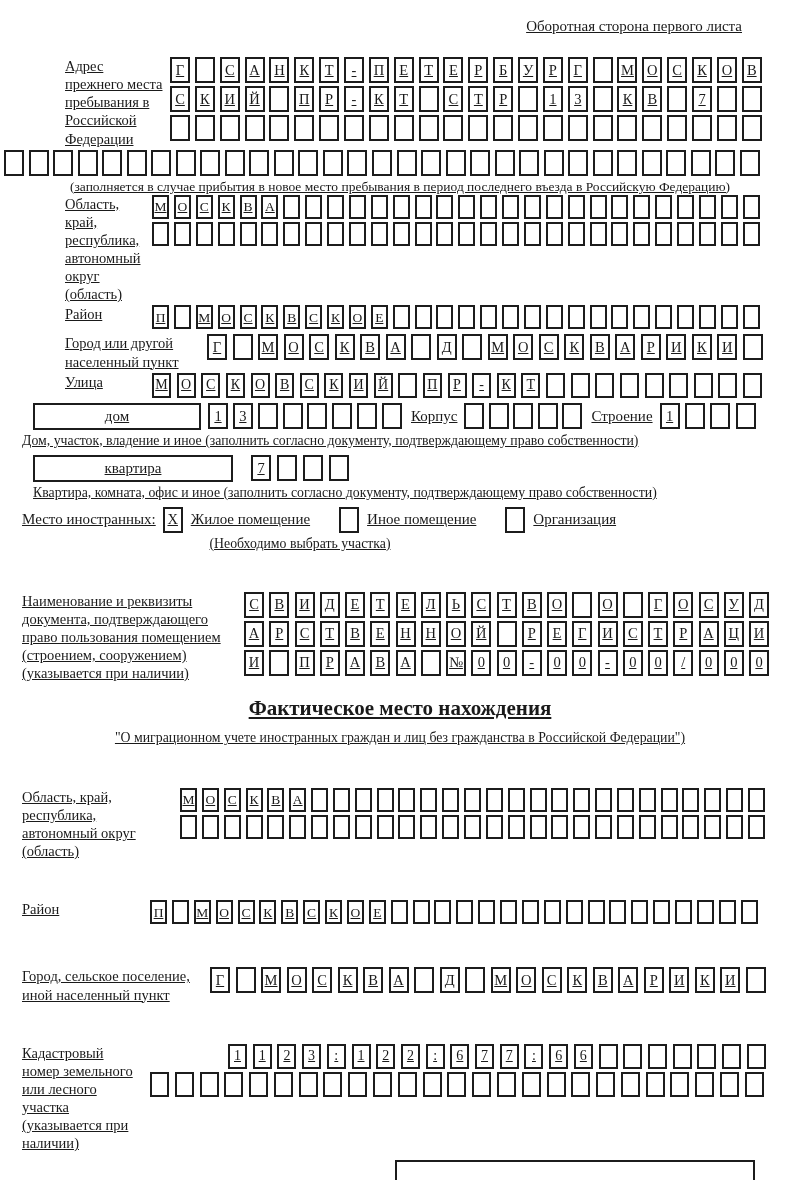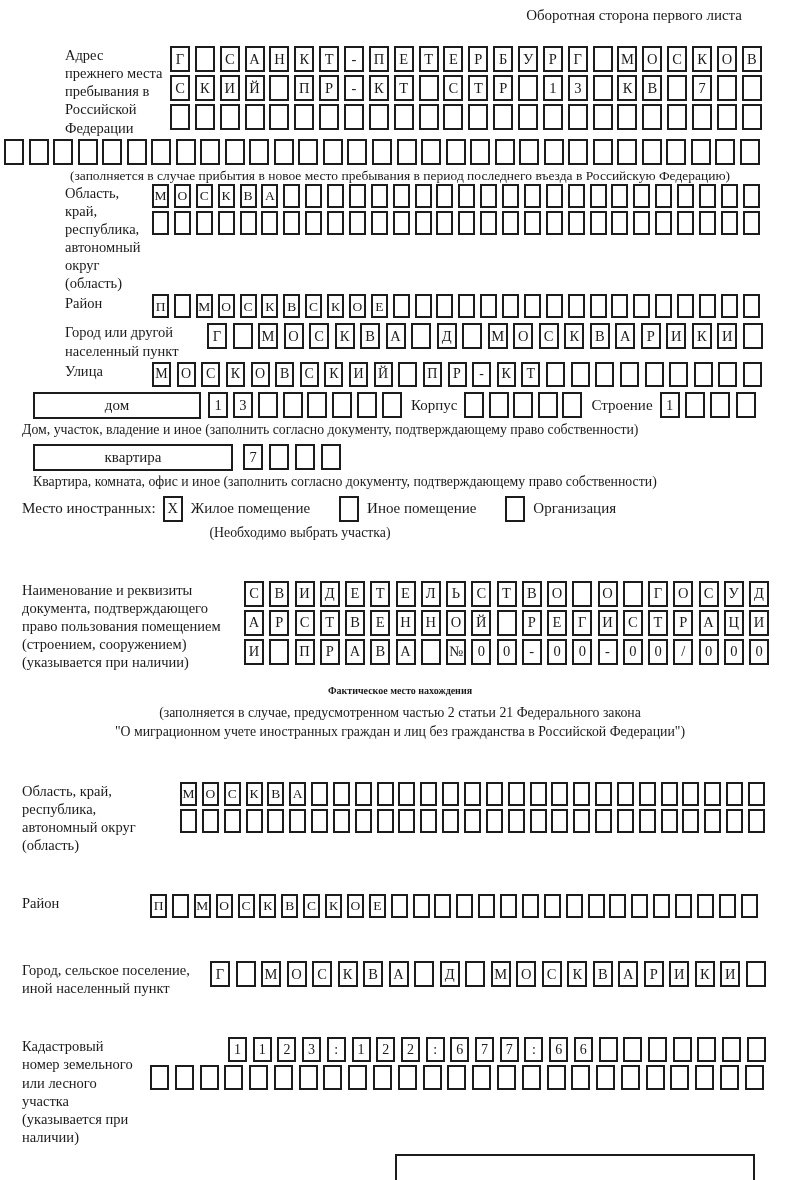--- a/index.html
+++ b/index.html
@@ -1,20 +1,20 @@
 <!DOCTYPE html>
 <html><head>
 <meta charset="utf-8">
 <style>
   html,body{margin:0;padding:0;}
   body{
     width:800px;height:1180px;background:#ffffff;color:#1a1a1a;
     font-family:"Liberation Serif", serif;overflow:hidden;
   }
-  .page{width:800px;height:1180px;position:relative;padding-top:7px;box-sizing:border-box;}
+  .page{width:800px;height:1180px;position:relative;padding-top:18px;box-sizing:border-box;text-decoration:underline;}
 
   .header-note{font-size:15px;text-align:right;padding-right:58px;margin-bottom:22px;}
 
   
   .group{display:flex;align-items:flex-start;}
   .ml65{margin-left:65px;}
   .ml33{margin-left:33px;}
   .ml22{margin-left:22px;margin-top:40px;}
   .label{font-size:14.5px;line-height:1.25;box-sizing:border-box;padding-right:6px;}
   .w105{width:105px;flex:0 0 105px;}
@@ -47,33 +47,33 @@
 
   .note{font-size:13.5px;text-align:center;margin-top:1px;}
   .sec-title{font-size:16px;font-weight:bold;text-align:center;margin:10px 0 8px 0;}
 
   .hrow{display:flex;align-items:center;margin-bottom:3px;}
   .widebox{
     box-sizing:border-box;border:2px solid #1c1c1c;height:27px;
     display:flex;align-items:center;justify-content:center;font-size:15px;
   }
   .bw168{width:168px;margin-right:7px;text-align:center;}
-  .bw200{width:200px;margin-right:10px;}
+  .bw200{width:200px;margin-right:18px;}
   .inline-label{font-size:15px;margin:0 7px 0 9px;white-space:nowrap;text-align:center;}
 
   .smallnote{font-size:13.8px;margin-top:1px;margin-bottom:6px;}
 
   .stay{display:flex;align-items:center;font-size:15px;margin-top:6px;}
   .stay .cell{margin:0 8px 0 7px;}
   .stay .opt{white-space:nowrap;}
   .gap25{display:inline-block;width:22px;}
 
   .choose-note{font-size:13.8px;text-align:center;width:300px;margin-left:150px;margin-top:3px;margin-bottom:8px;}
 
-  .fact-title{font-size:10px;font-weight:bold;text-align:center;margin:14px 0 8px 0;}
+  .fact-title{font-size:21px;font-weight:bold;text-align:center;margin:14px 0 8px 0;}
   .fact-note{font-size:13.8px;text-align:center;line-height:1.35;}
 
   .stamp-box{
     box-sizing:border-box;border:2px solid #1c1c1c;width:360px;height:176px;
     margin-left:395px;margin-top:8px;background:#fff;
   }
   .mb6{margin-bottom:6px;} .mb2{margin-bottom:2px;}
 </style>
 </head>
 <body>
@@ -487,21 +487,20 @@
           <span class="cell">0</span>
           <span class="cell">/</span>
           <span class="cell">0</span>
           <span class="cell">0</span>
           <span class="cell">0</span>
         </div>
     </div>
   </div>
 
   <div class="fact-title">Фактическое место нахождения</div>
-  <div class="fact-note">(заполняется в случае, предусмотренном частью 2 статьи 21 Федерального закона</div>
   <div class="fact-note mb6">"О миграционном учете иностранных граждан и лиц без гражданства в Российской Федерации")</div>
 
   <div class="group ml22 mb2">
     <div class="label w158">Область, край, республика, автономный округ (область)</div>
     <div>
       <div class="cellrow r-27">
           <span class="cell">М</span>
           <span class="cell">О</span>
           <span class="cell">С</span>
           <span class="cell">К</span>

